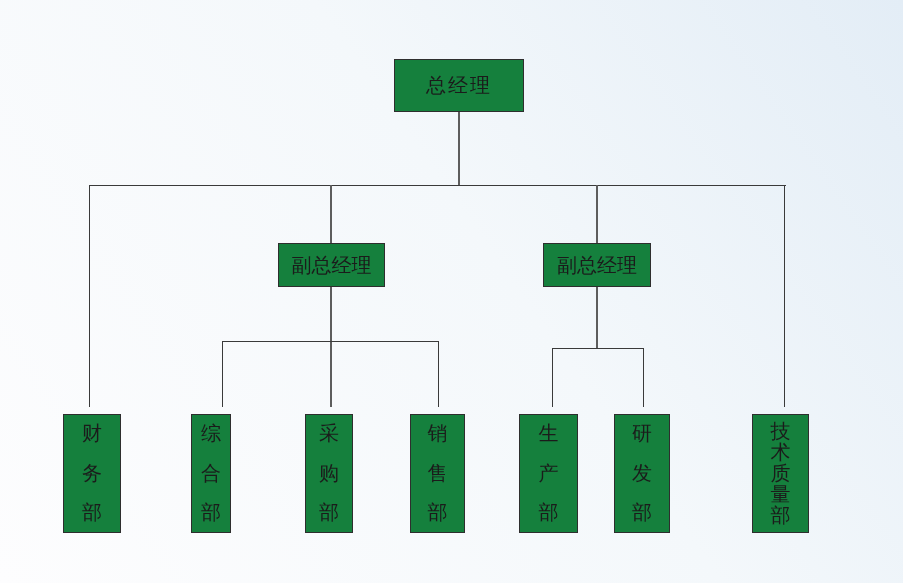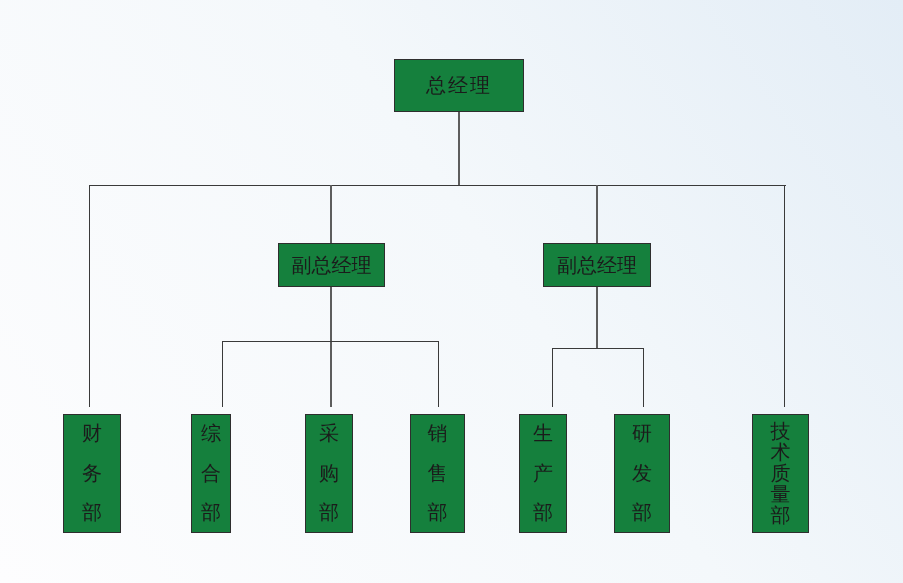--- a/index.html
+++ b/index.html
@@ -61,21 +61,21 @@
   .vbox .vlabel {
     width: 22px;
     text-align: center;
     word-break: break-all;
     line-height: 39.5px;
   }
   #finance    { left: 63px;  width: 58px; }
   #general    { left: 191px; width: 40px; }
   #purchasing { left: 305px; width: 48px; }
   #sales      { left: 410px; width: 55px; }
-  #production { left: 519px; width: 48px; }
+  #production { left: 519px; width: 59px; }
   #rnd        { left: 614px; width: 56px; align-items: center; }
   #tq         { left: 752px; width: 57px; }
   #tq .vlabel { line-height: 21px; }
 </style>
 </head>
 <body>
 
 <div class="canvas">
 
   <div class="line stem" id="c-gm-stem"></div>

